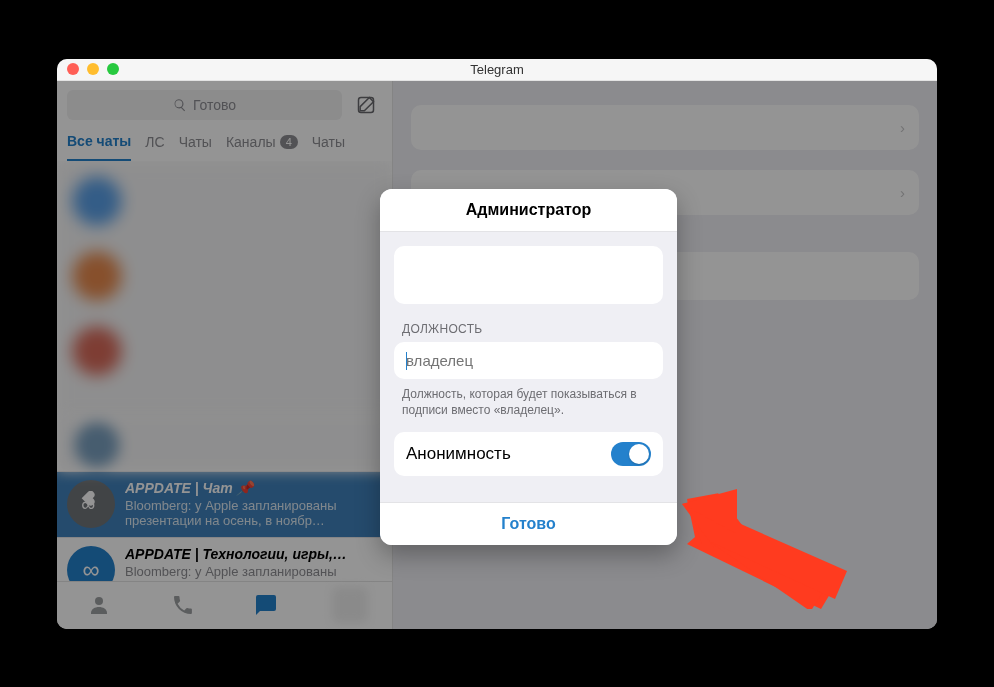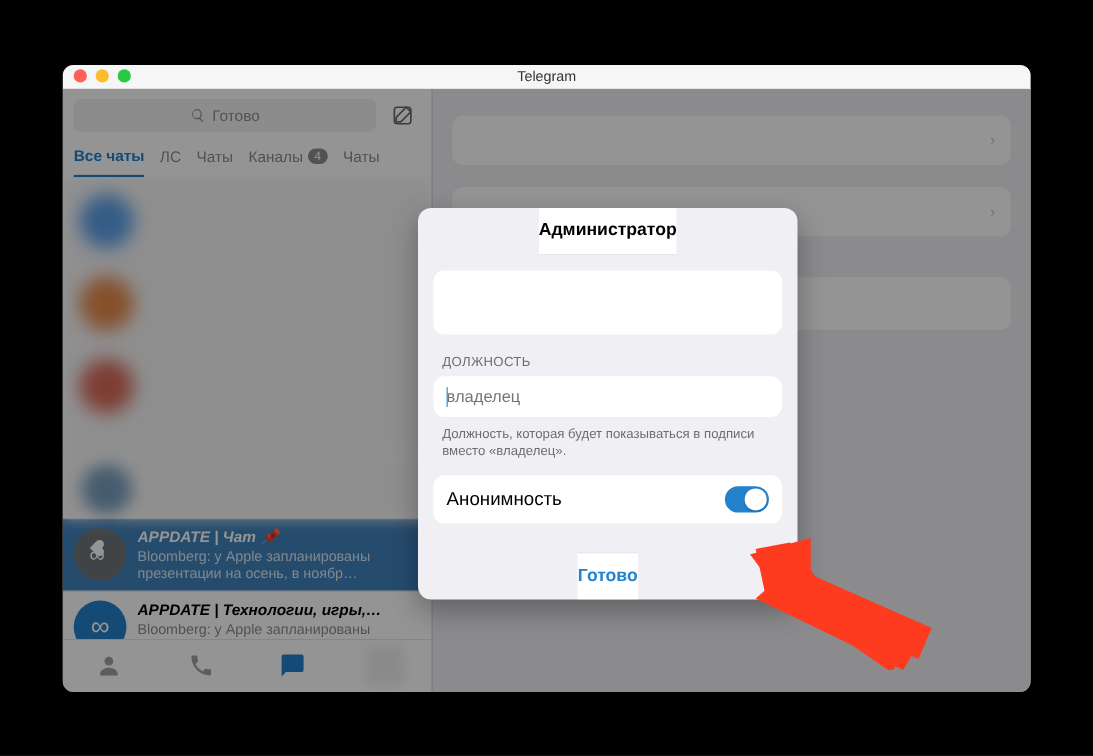--- a/index.html
+++ b/index.html
@@ -151,26 +151,26 @@
   
   .dim {
     position:absolute; inset:22px 0 0 0;
     background:rgba(0,0,0,0.42);
   }
 
   
   .modal {
     position:absolute;
     left: 323px; top: 130px;
-    width: 345px;
+    width: 297px;
     background:#efeff4;
     border-radius:12px;
     overflow:hidden;
     box-shadow:0 10px 25px rgba(0,0,0,0.3);
-    display:flex; flex-direction:column;align-items:center;
+    display:flex; flex-direction:column;
   }
   .mhead {
     background:#fff; text-align:center;
     font-weight:600; font-size:16px;
     padding:12px 0;
     border-bottom:1px solid #e3e3e6;
   }
   .mbody { padding:14px 14px 6px 14px; display:flex; flex-direction:column; }
   .mcard-blank {
     background:#fff; border-radius:10px;

